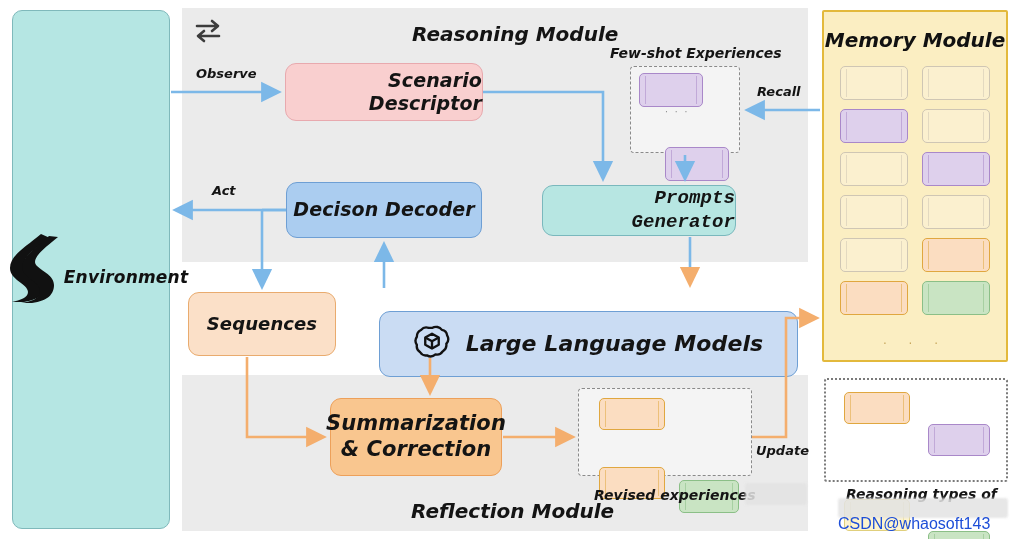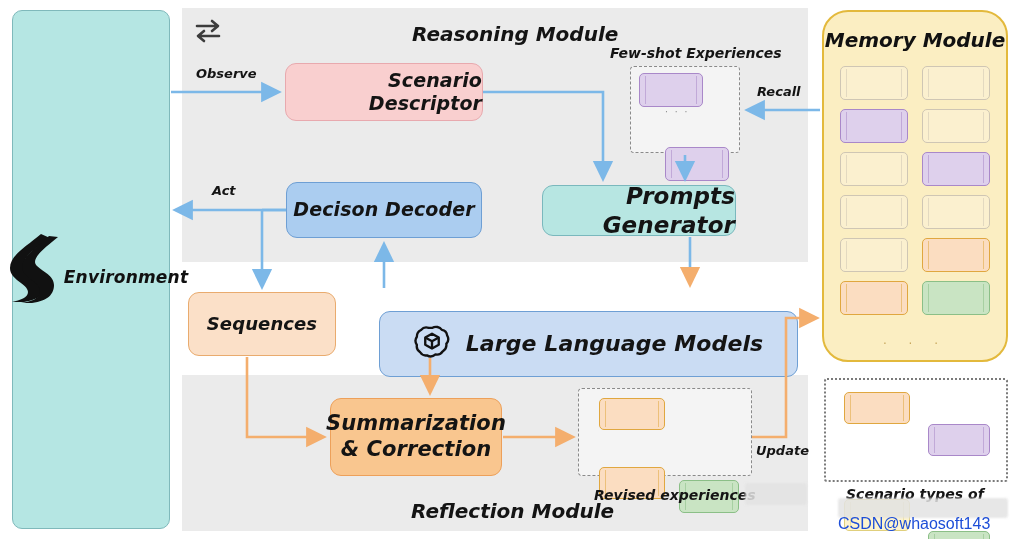--- a/index.html
+++ b/index.html
@@ -26,30 +26,30 @@
 
   
   .node{
     border-radius:11px;display:flex;align-items:center;justify-content:center;
     text-align:right;font-style:italic;font-weight:700;color:#141414;
     font-family:"DejaVu Sans","Liberation Sans",sans-serif;
     line-height:1.22;letter-spacing:.1px;
   }
   .n-scenario{background:#f9cfcf;border:1.5px solid #e8a9ae;font-size:19px;}
   .n-decision{background:#abcdf0;border:1.5px solid #6e9fd4;font-size:19px;}
-  .n-prompts {background:#b7e6e2;border:1.5px solid #7ab8bd;font-size:23px;}
+  .n-prompts {background:#b7e6e2;border:1.5px solid #7ab8bd;font-size:19px;font-family:Liberation Mono, monospace;}
   .n-exp     {background:#fbe0c8;border:1.5px solid #e9ab6e;font-size:18px;}
   .n-llm     {background:#cadcf3;border:1.6px solid #6e9fd4;font-size:22px;}
   .n-summ    {background:#f9c68f;border:1.5px solid #eda05a;font-size:21px;}
 
   .llm-inner{display:flex;align-items:center;gap:16px;}
 
   
   .memory{
-    background:#fbeec2;border:2px solid #e3b93c;border-radius:26px;padding-left:7px;
+    background:#fbeec2;border:2px solid #e3b93c;border-radius:2px;padding-left:7px;
   }
   .mem-title{
     position:absolute;left:0;right:0;top:16px;text-align:center;
     font-style:italic;font-weight:700;font-size:20px;color:#111;
   }
   .mem-grid{
     position:absolute;left:16px;right:16px;top:54px;
     display:grid;grid-template-columns:1fr 1fr;gap:9px 14px;
   }
   .mem-dots{
@@ -197,21 +197,21 @@
     </div>
     <div class="mem-dots">· · ·</div>
   </div>
 
   <div class="abs dotted" style="left:824px;top:378px;width:184px;height:104px;">
     <div class="chip c-orange abs" style="left:18px;top:12px;width:66px;height:32px;"></div>
     <div class="chip c-purple abs" style="left:102px;top:12px;width:62px;height:32px;"></div>
     <div class="chip c-yellow abs" style="left:18px;top:55px;width:66px;height:32px;"></div>
     <div class="chip c-green abs" style="left:102px;top:55px;width:62px;height:32px;"></div>
   </div>
-  <div class="cap small-cap" style="left:846px;top:486px;">Scenario types of</div>
+  <div class="cap small-cap" style="left:846px;top:486px;">Reasoning types of</div>
   <div class="blur-soft" style="left:838px;top:498px;width:170px;height:20px;"></div>
   <div class="wm" style="left:838px;top:515px;">CSDN@whaosoft143</div>
 
   <div class="blur-soft" style="left:745px;top:483px;width:62px;height:22px;"></div>
 
   <svg id="wires">
     <defs>
       <marker id="ab" markerWidth="9" markerHeight="9" refX="6.5" refY="4.5" orient="auto">
         <path d="M0,0.6 L8,4.5 L0,8.4 Z" fill="#7cb8e8"></path>
       </marker>

